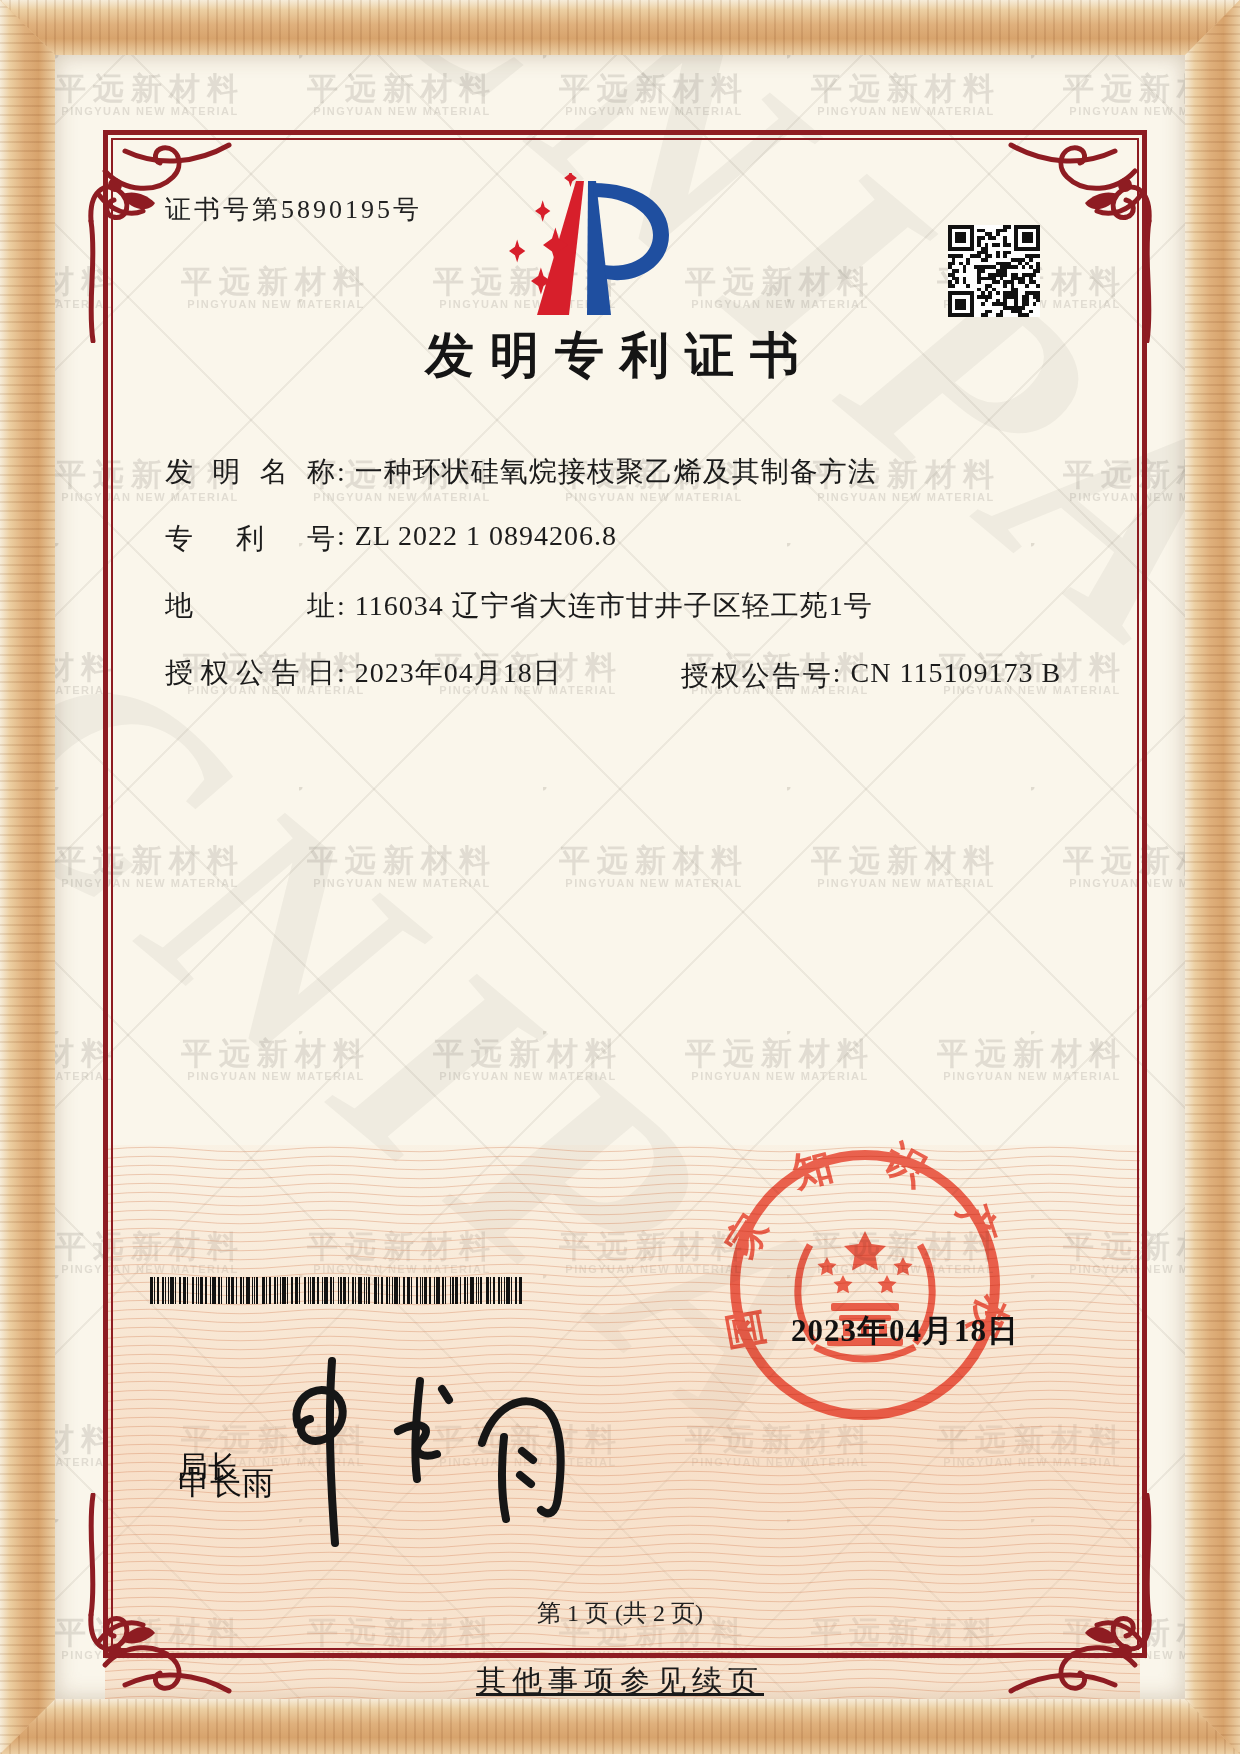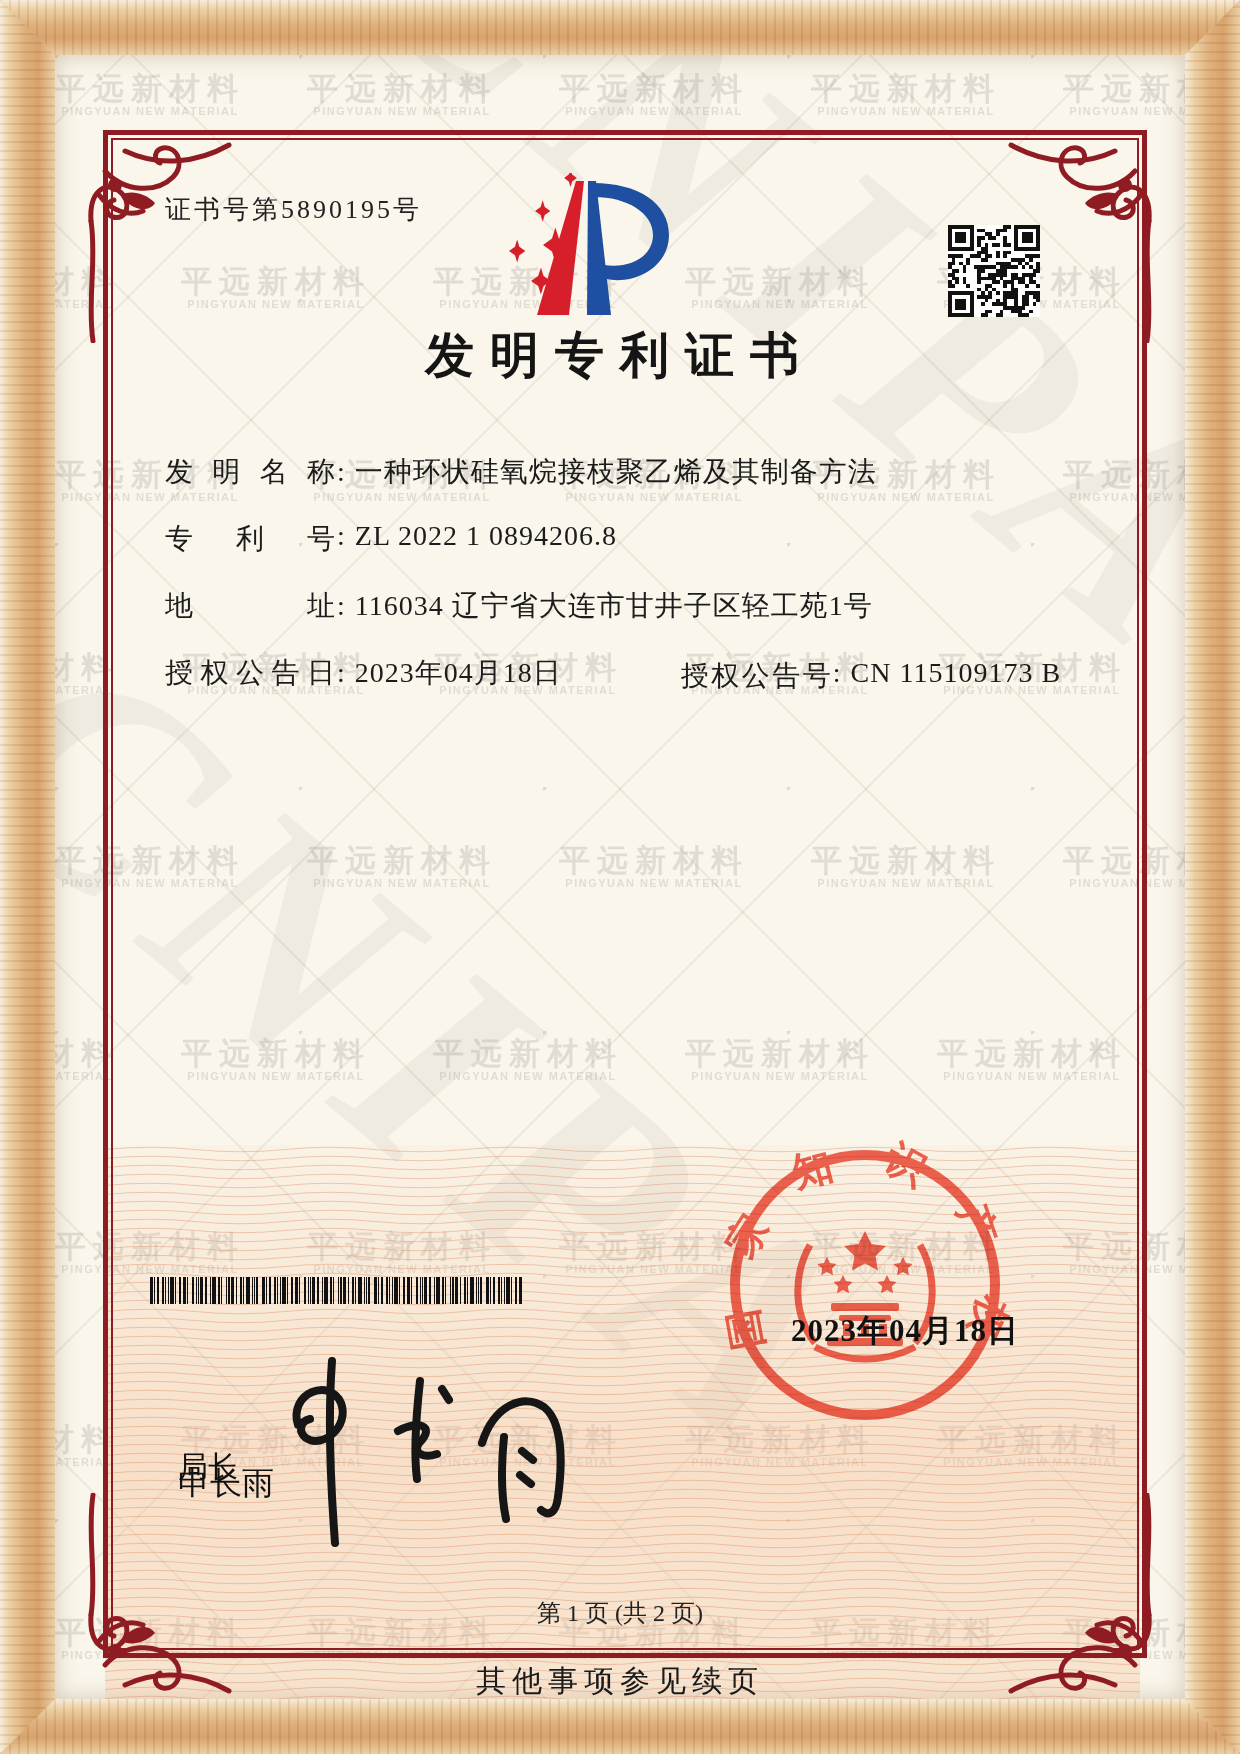--- a/index.html
+++ b/index.html
@@ -78,21 +78,21 @@
     font-family:"Liberation Sans","DejaVu Sans",sans-serif;}
   #officer-name{left:123px;top:1407px;font-size:32px;color:#111;
     font-family:Liberation Mono, monospace;}
   #signature{left:215px;top:1290px;z-index:6;}
 
   #seal{left:660px;top:1080px;z-index:4;opacity:.92;mix-blend-mode:multiply;}
   #seal-date{left:700px;top:1255px;width:300px;text-align:center;font-size:31px;font-weight:bold;
     color:#111;z-index:6;letter-spacing:1px;}
 
   #page-info{left:48px;top:1542px;width:1034px;text-align:center;font-size:24px;color:#222;}
-  #continuation{left:48px;top:1606px;width:1034px;text-align:center;font-size:30px;color:#1a1a1a;letter-spacing:6px;}
+  #continuation{left:48px;top:1606px;width:1034px;text-align:center;font-size:30px;color:#1a1a1a;letter-spacing:6px;text-decoration:underline;}
 </style>
 </head>
 <body>
 
 <div id="page">
 
   <div class="wood wood-h wood-top"></div>
   <div class="wood wood-h wood-bottom"></div>
   <div class="wood wood-v wood-left"></div>
   <div class="wood wood-v wood-right"></div>

